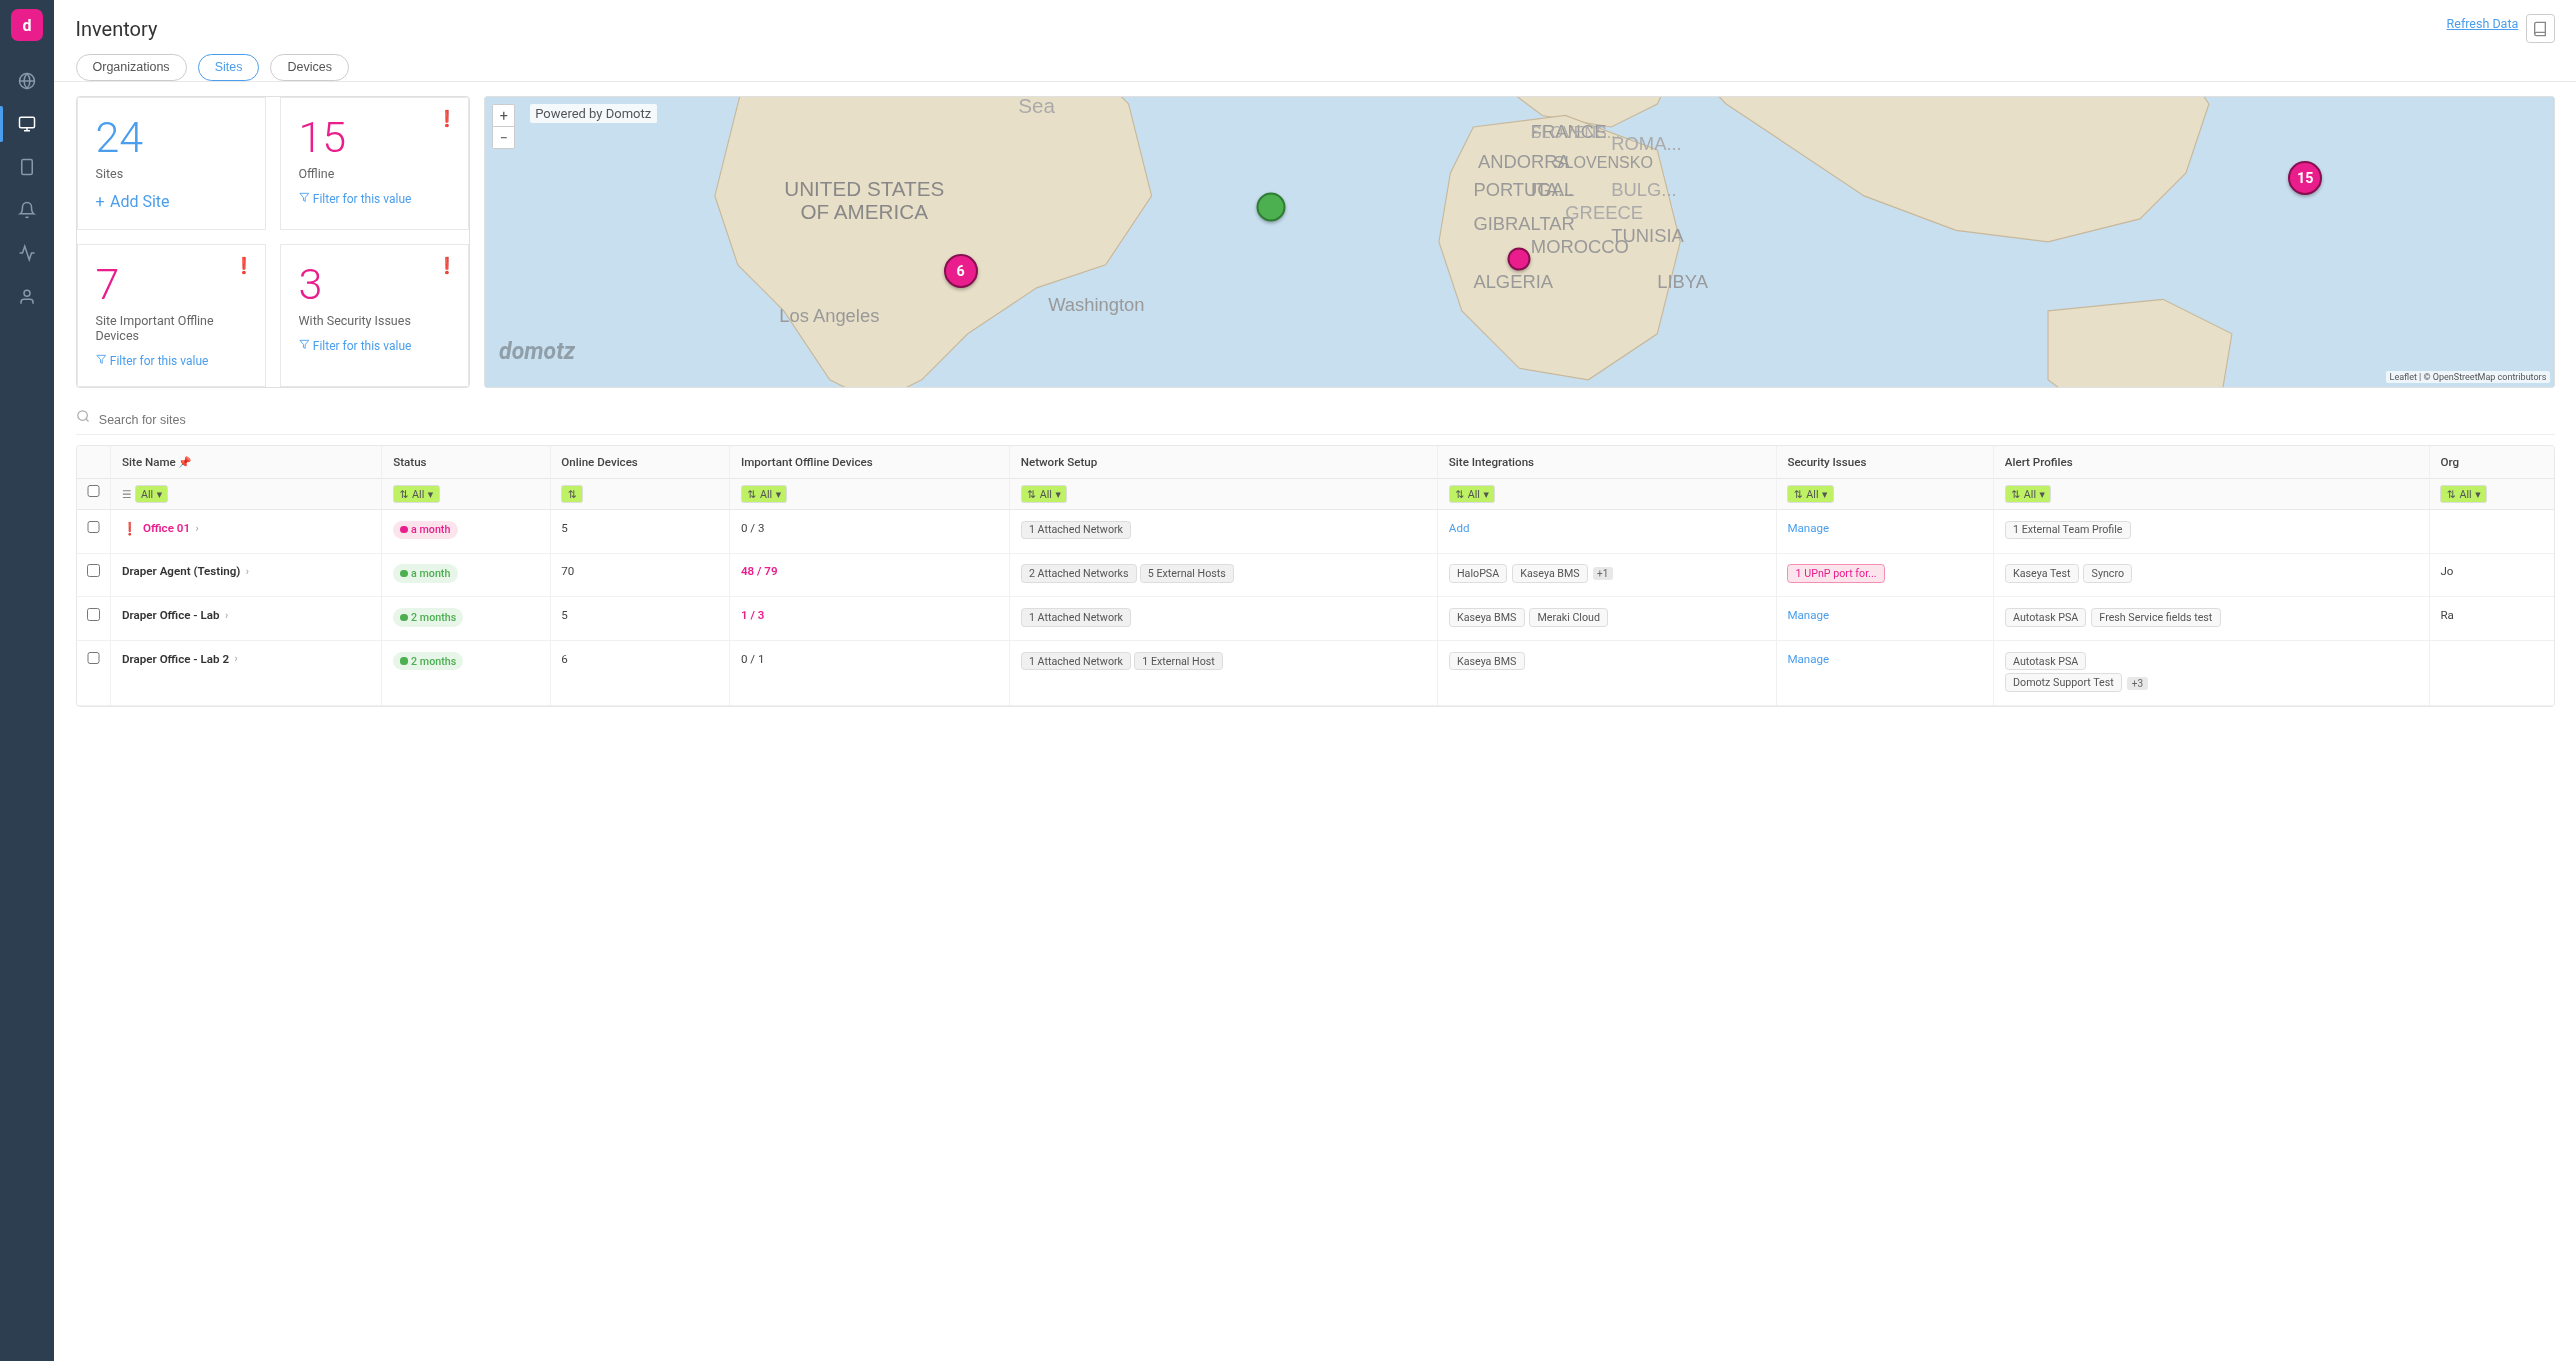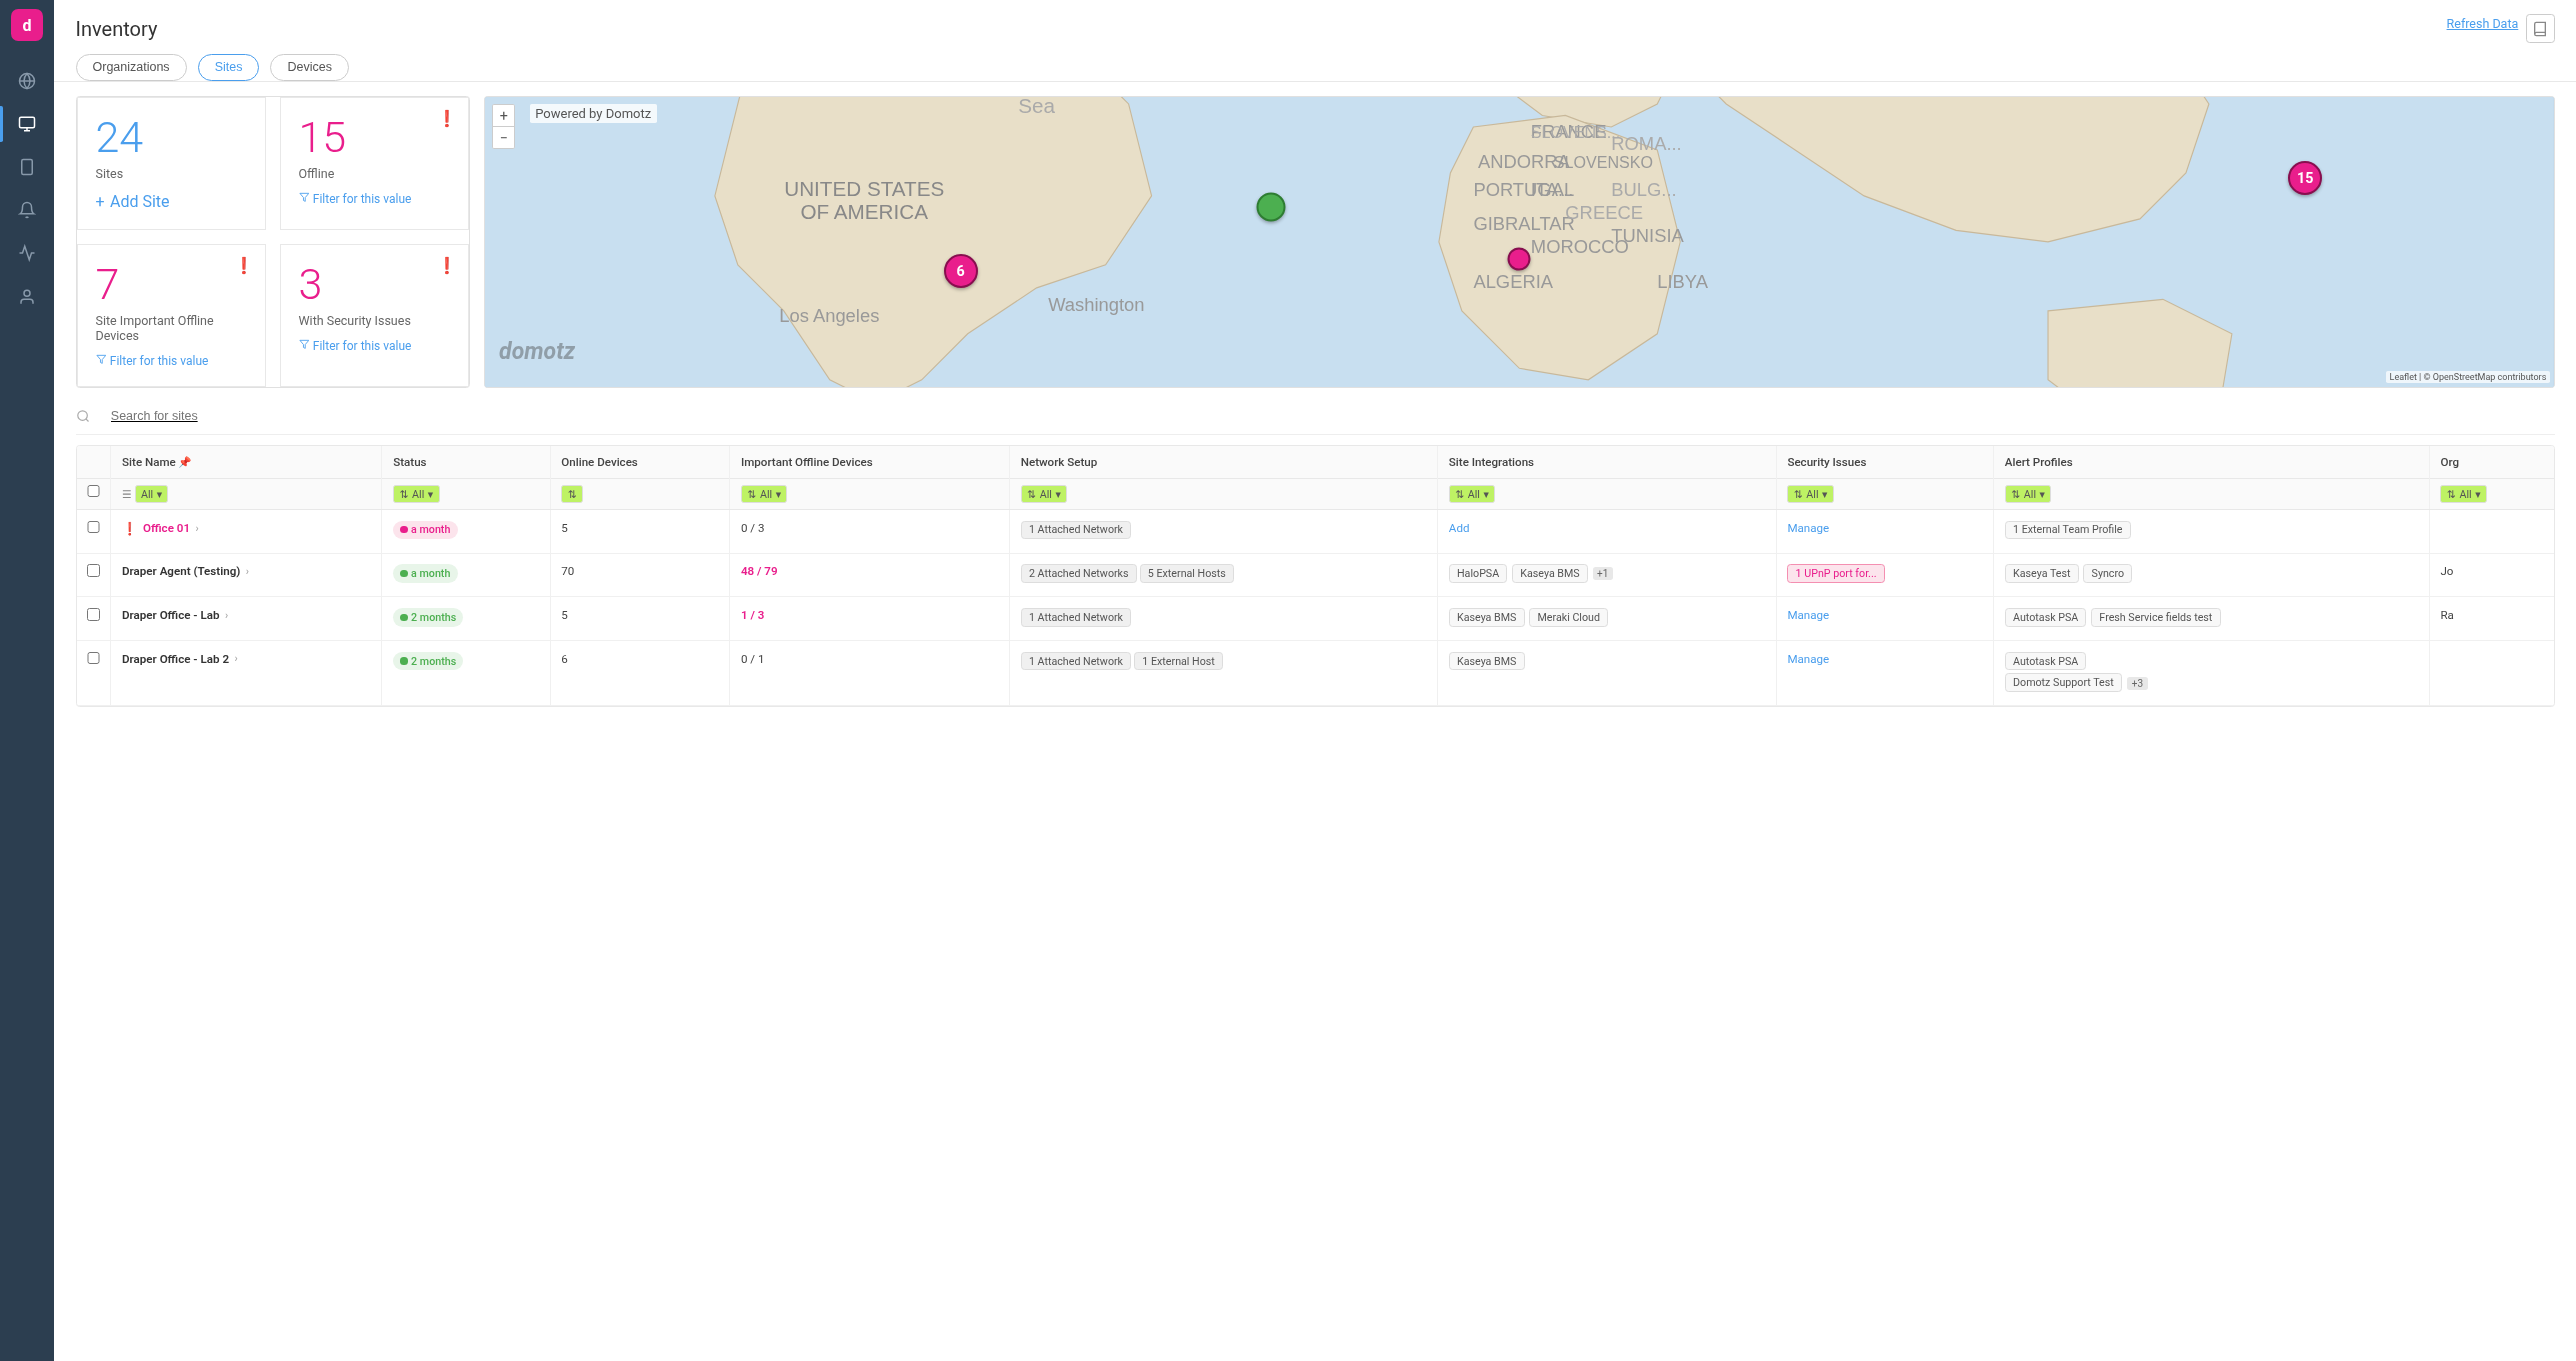--- a/index.html
+++ b/index.html
@@ -221,26 +221,25 @@
       cursor: pointer;
       font-size: 14.3px;
       color: #555;
       border-bottom: 0.9px solid #ccc;
     }
     .map-zoom-btn:last-child { border-bottom: none; }
 
     
     .search-row {
       display: flex;
-      align-items: flex-start;
-      gap: 21px;
+      align-items: flex-end;
+      gap: 9px;
       margin-bottom: 10.7px;
       padding: 7.2px 0;
       border-bottom: 0.9px solid #eee;
-      text-decoration: underline;
     }
     .search-input {
       border: none;
       outline: none;
       font-size: 12.5px;
       color: #555;
       flex: 1;
     }
     .search-icon { color: #aaa; font-size: 14.3px; }
 

